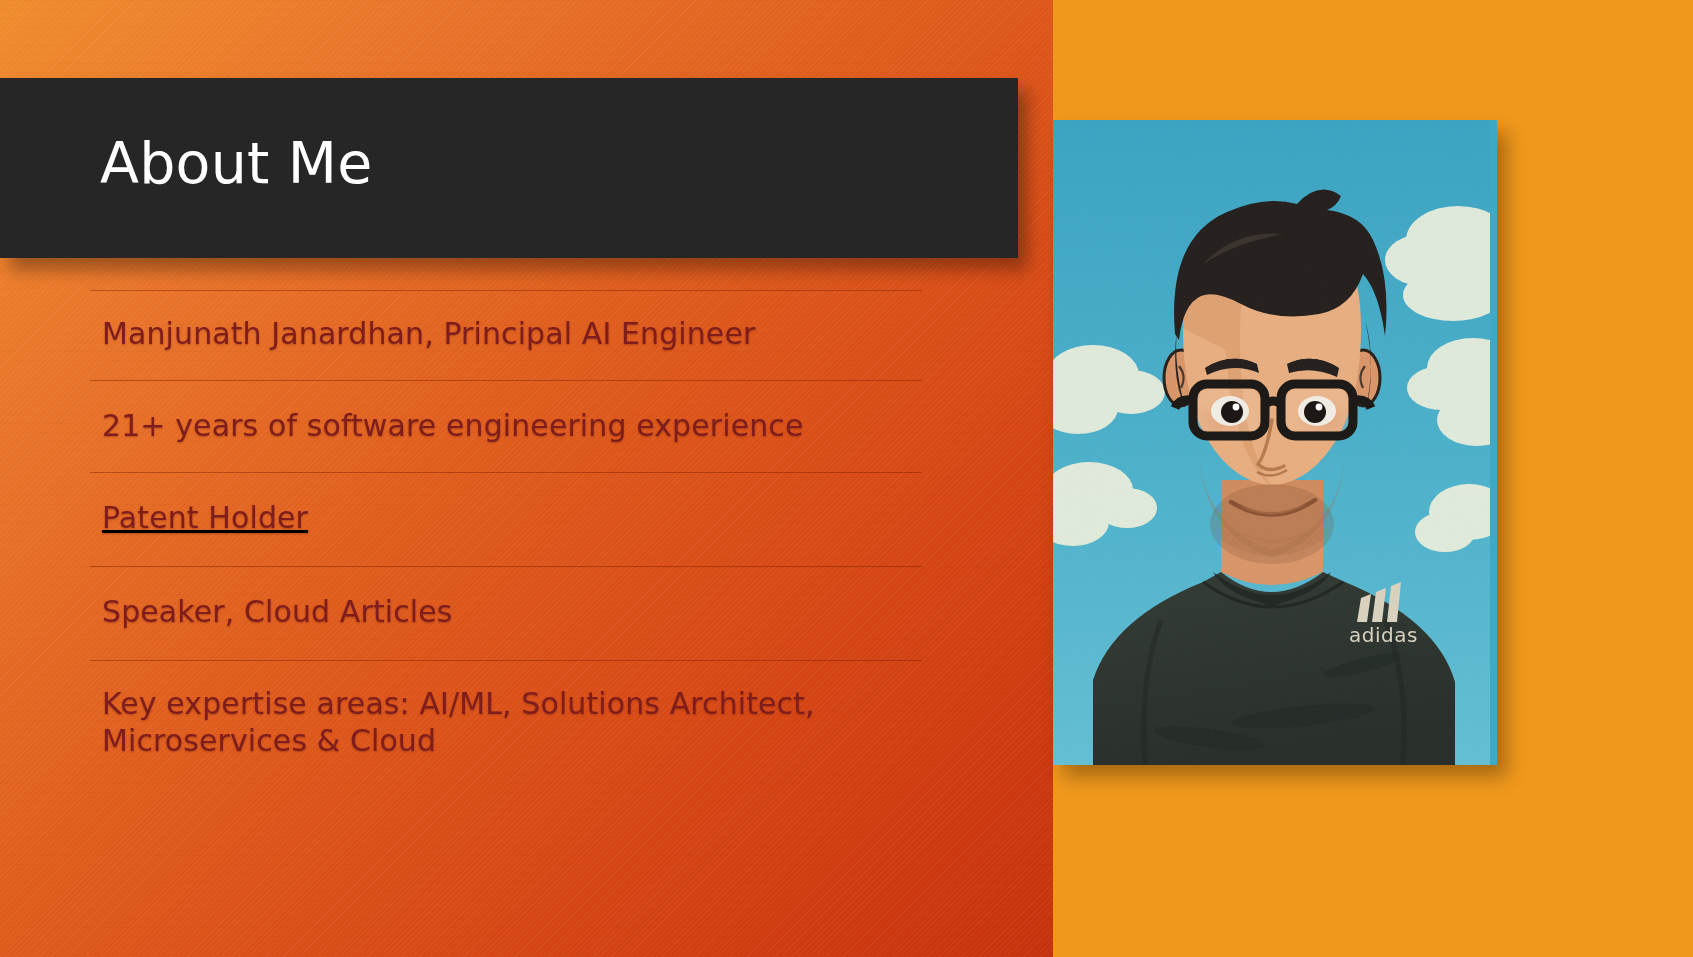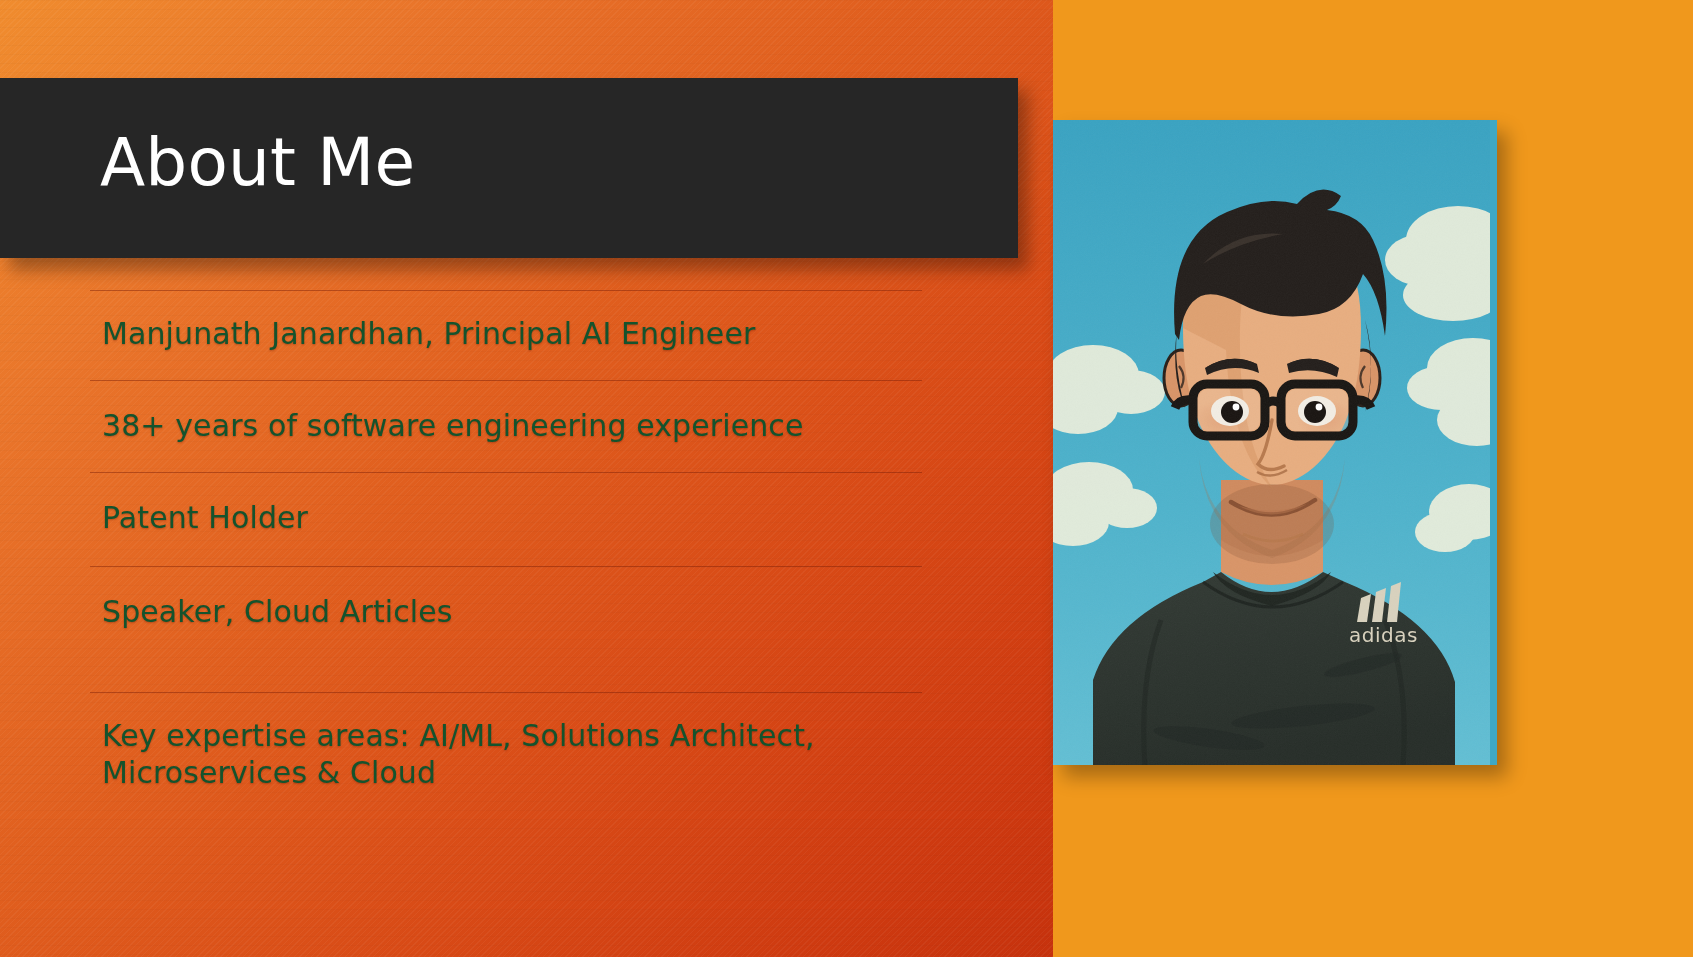--- a/index.html
+++ b/index.html
@@ -41,45 +41,45 @@
   .title-bar{
     position:absolute;left:0;top:78px;width:1018px;height:180px;
     background:#262626;
     box-shadow:10px 12px 16px rgba(0,0,0,0.33);
     z-index:6;
   }
   .title-text{
     position:absolute;left:100px;top:50px;
     color:#FFFFFF;
     font-family:"DejaVu Sans",sans-serif;
-    font-size:66px;font-weight:400;letter-spacing:0.2px;
+    font-size:57px;font-weight:400;letter-spacing:0.2px;
     line-height:70px;white-space:nowrap;
   }
 
   
   .bullets{position:absolute;left:90px;top:290px;width:832px;z-index:5;}
   .bullet-row{
     position:relative;
     border-top:1.5px solid rgba(120,28,6,0.45);
     padding:26px 2px 22px 12px;
     box-sizing:border-box;
   }
   .bullet-row .bullet-text{
     display:block;
-    color:#14532d;
+    color:#7f1d1d;
     font-family:"DejaVu Sans",sans-serif;
     font-size:30px;font-weight:400;line-height:37px;
     letter-spacing:0.1px;
     text-shadow:0 1px 2px rgba(90,20,0,0.35);
   }
   .bullet-row.r0{padding-top:24px;padding-bottom:28px;}
   .bullet-row.r1{padding-top:26px;padding-bottom:28px;}
-  .bullet-row.r2{padding-top:26px;padding-bottom:30px;}
+  .bullet-row.r2{padding-top:26px;padding-bottom:30px;text-decoration:underline;}
   .bullet-row.r3{padding-top:26px;padding-bottom:30px;}
-  .bullet-row.r4{padding-top:24px;padding-bottom:10px;margin-top:32px;}
+  .bullet-row.r4{padding-top:24px;padding-bottom:10px;}
 
   
   .photo-frame{
     position:absolute;left:1053px;top:120px;width:444px;height:645px;
     box-shadow:10px 12px 18px rgba(0,0,0,0.30);
     overflow:hidden;
     background:#3FA8C4;
     z-index:7;
   }
   .photo-svg{display:block;width:437px;height:645px;}
@@ -95,21 +95,21 @@
 
   <div class="title-bar">
     <div class="title-text">About Me</div>
   </div>
 
   <div class="bullets">
     <div class="bullet-row r0">
       <span class="bullet-text">Manjunath Janardhan, Principal AI Engineer</span>
     </div>
     <div class="bullet-row r1">
-      <span class="bullet-text">38+ years of software engineering experience</span>
+      <span class="bullet-text">21+ years of software engineering experience</span>
     </div>
     <div class="bullet-row r2">
       <span class="bullet-text">Patent Holder</span>
     </div>
     <div class="bullet-row r3">
       <span class="bullet-text">Speaker, Cloud Articles</span>
     </div>
     <div class="bullet-row r4">
       <span class="bullet-text">Key expertise areas: AI/ML, Solutions Architect, Microservices &amp; Cloud</span>
     </div>

